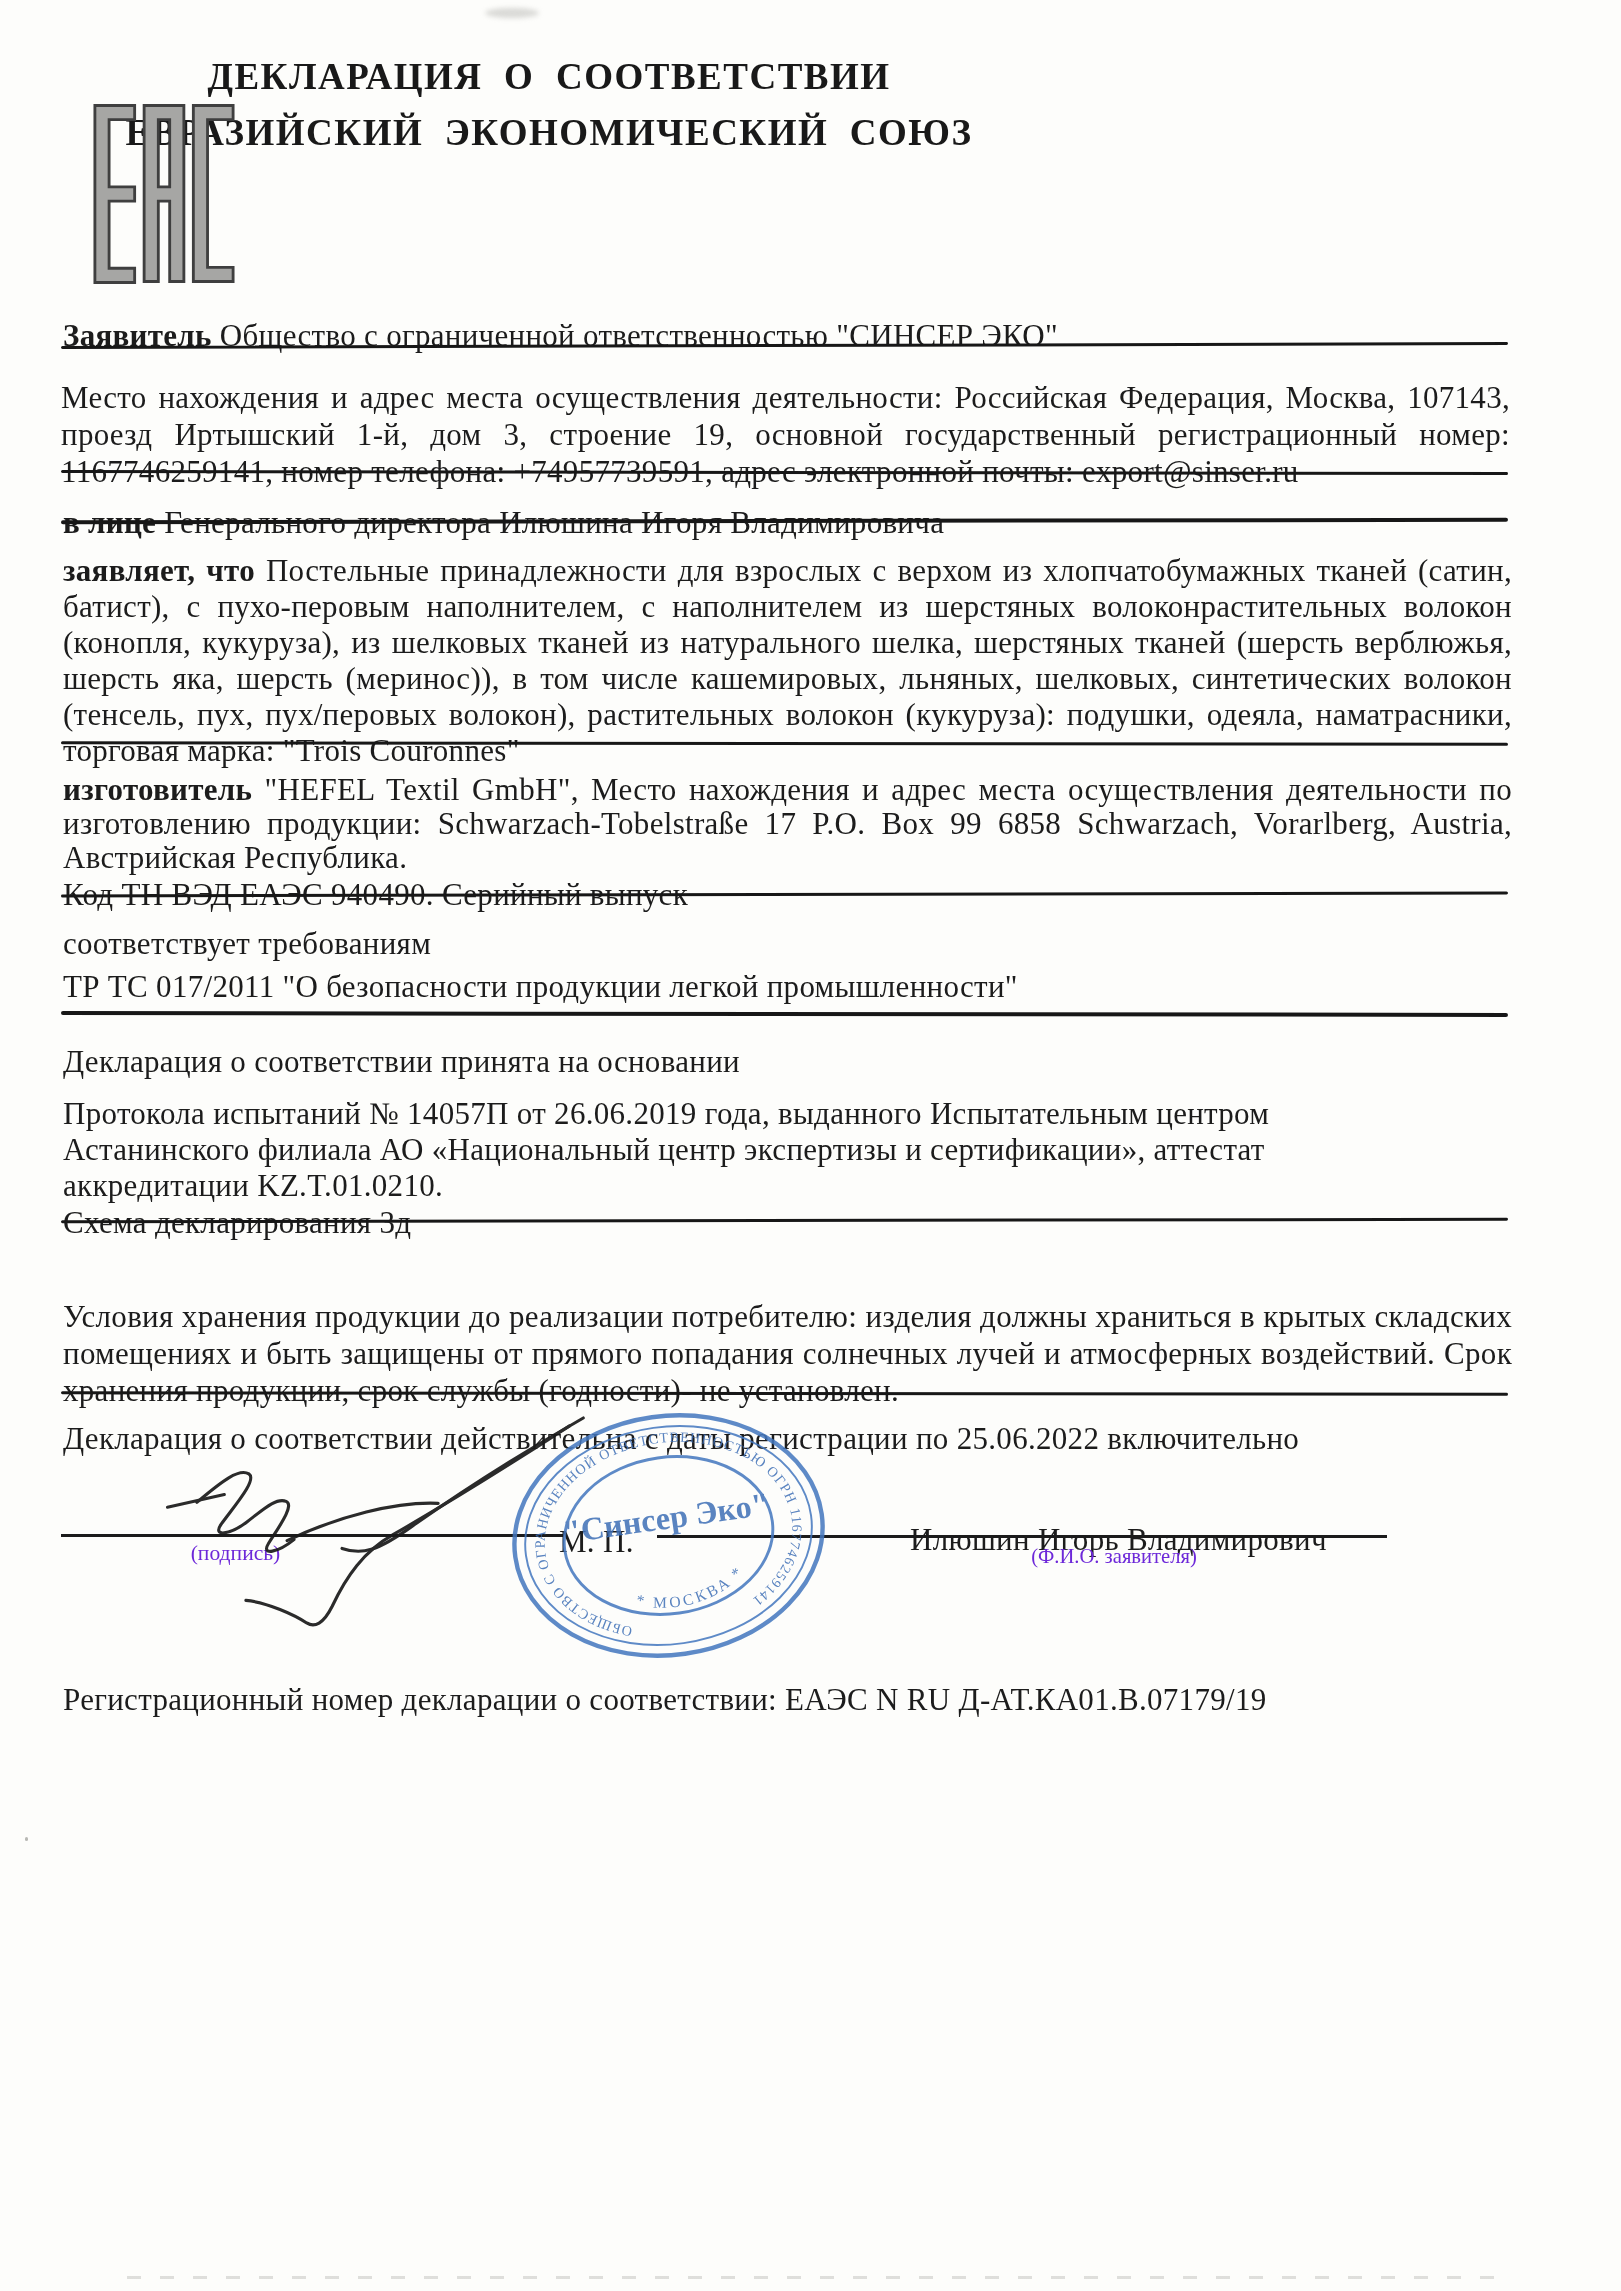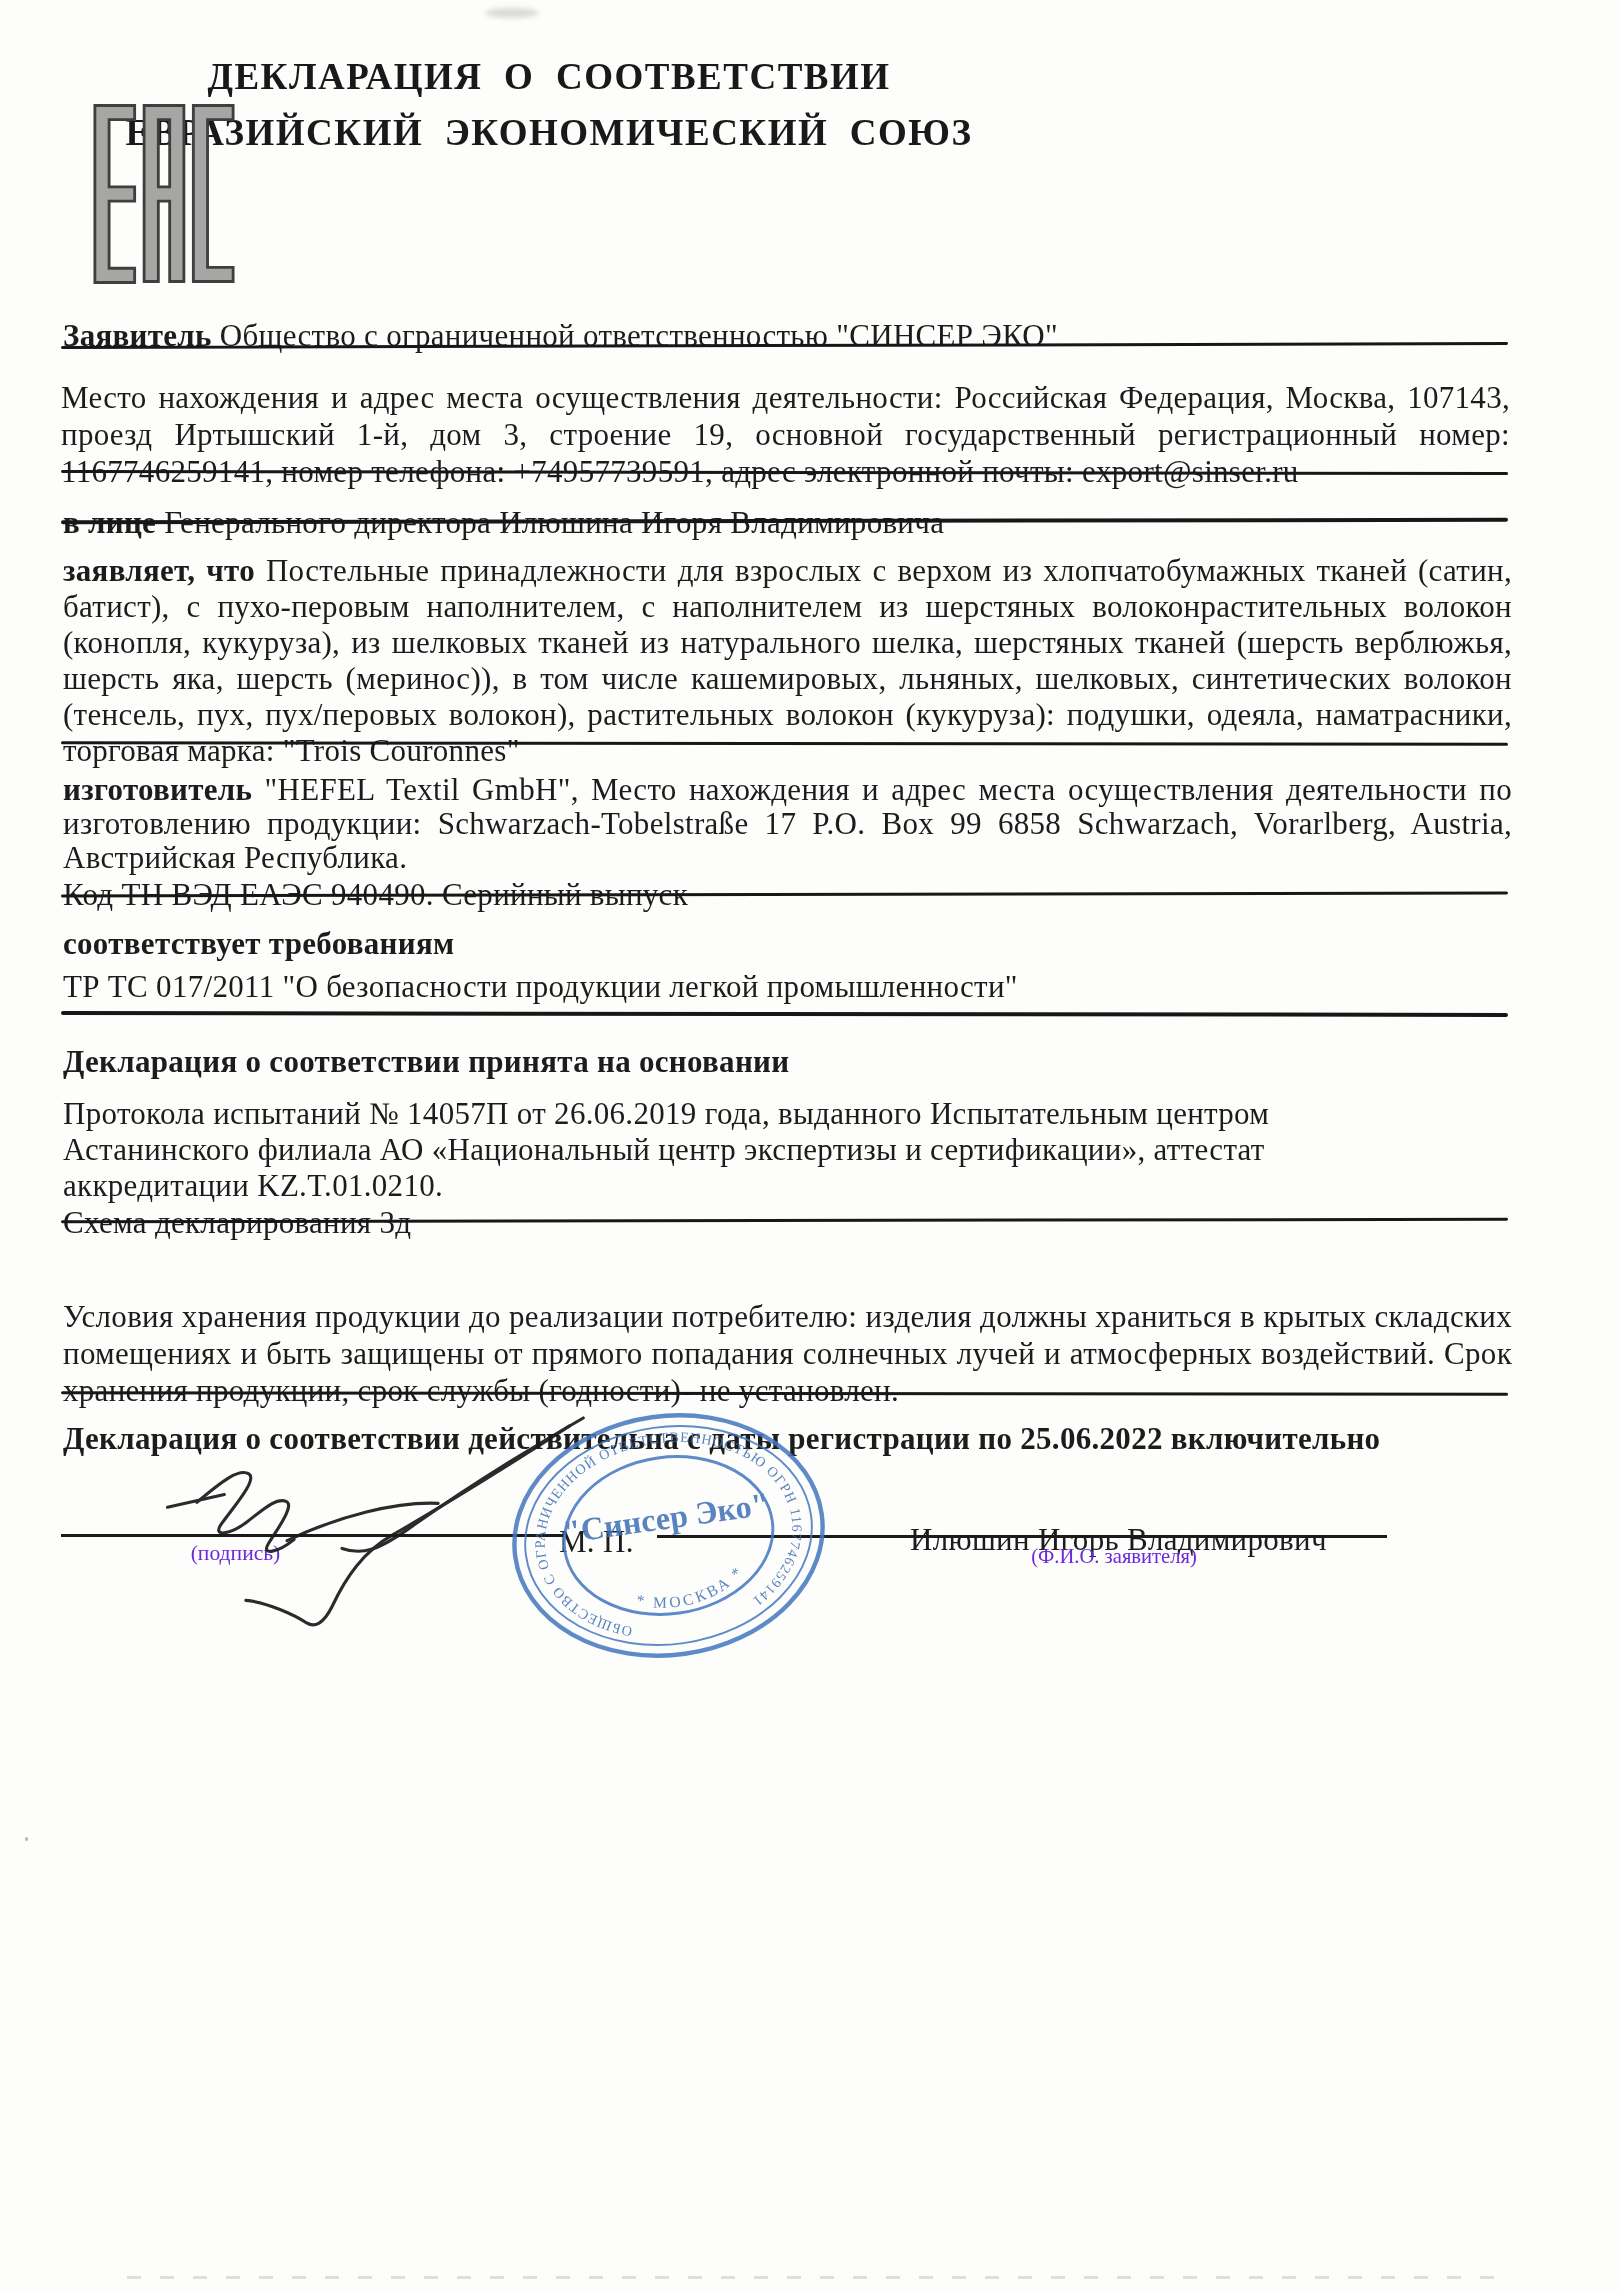--- a/index.html
+++ b/index.html
@@ -3,21 +3,21 @@
 <meta charset="utf-8">
 <style>
   html,body{margin:0;padding:0;background:#e8e8e6;}
   .page{
     position:relative; width:1621px; height:2292px;
     background:#fdfdfb; overflow:hidden;
     font-family:"Liberation Serif","DejaVu Serif",serif;
     color:#1c1c1c;
   }
   .t{position:absolute; font-size:31px; line-height:37px; letter-spacing:0.3px;}
-  .bold{font-weight:bold;margin-top:28px;}
+  .bold{font-weight:normal;margin-top:28px;}
   .just{text-align:justify;}
   .center{text-align:center;}
   .title{
     position:absolute; left:0; top:49px; width:1098px;
     font-weight:bold; font-size:37px; line-height:56px;
     text-align:center; letter-spacing:1.5px; word-spacing:10.8px;
     color:#191919;
   }
   .rule{position:absolute; height:2.9px; background:#171717; border-radius:2px;}
   .caption{position:absolute; font-size:21.6px; color:#6d28d9;}
@@ -122,19 +122,20 @@
           <textPath href="#arcTop" startOffset="1%">ОБЩЕСТВО С ОГРАНИЧЕННОЙ ОТВЕТСТВЕННОСТЬЮ ОГРН 1167746259141</textPath>
         </text>
         <text font-size="16" letter-spacing="3">
           <textPath href="#arcBottom" startOffset="22%">* МОСКВА *</textPath>
         </text>
         <text x="167" y="122" text-anchor="middle" font-size="33" font-weight="bold">"Синсер Эко"</text>
       </g>
     </g>
   </svg>
 
+  <p class="t bold" style="left:63px; top:1653px; width:1449px;">Регистрационный номер декларации о соответствии: ЕАЭС N RU Д-АТ.КА01.В.07179/19</p>
 
   <div class="artifact" style="left:485px;top:7.8px;width:54px;height:9.8px;background:#bdbdb9;border-radius:50%;filter:blur(2.9px);opacity:.55;"></div>
   <div class="artifact" style="left:24.5px;top:1837px;width:3.9px;height:3.9px;background:#8a8a86;border-radius:50%;opacity:.6;"></div>
   <div class="artifact" style="left:127px;top:2276px;width:1372px;height:2.9px;opacity:.55;background:repeating-linear-gradient(90deg,#c6c6c2 0 13.7px,transparent 13.7px 33px);"></div>
 
 </div>
 
 
 </body></html>

